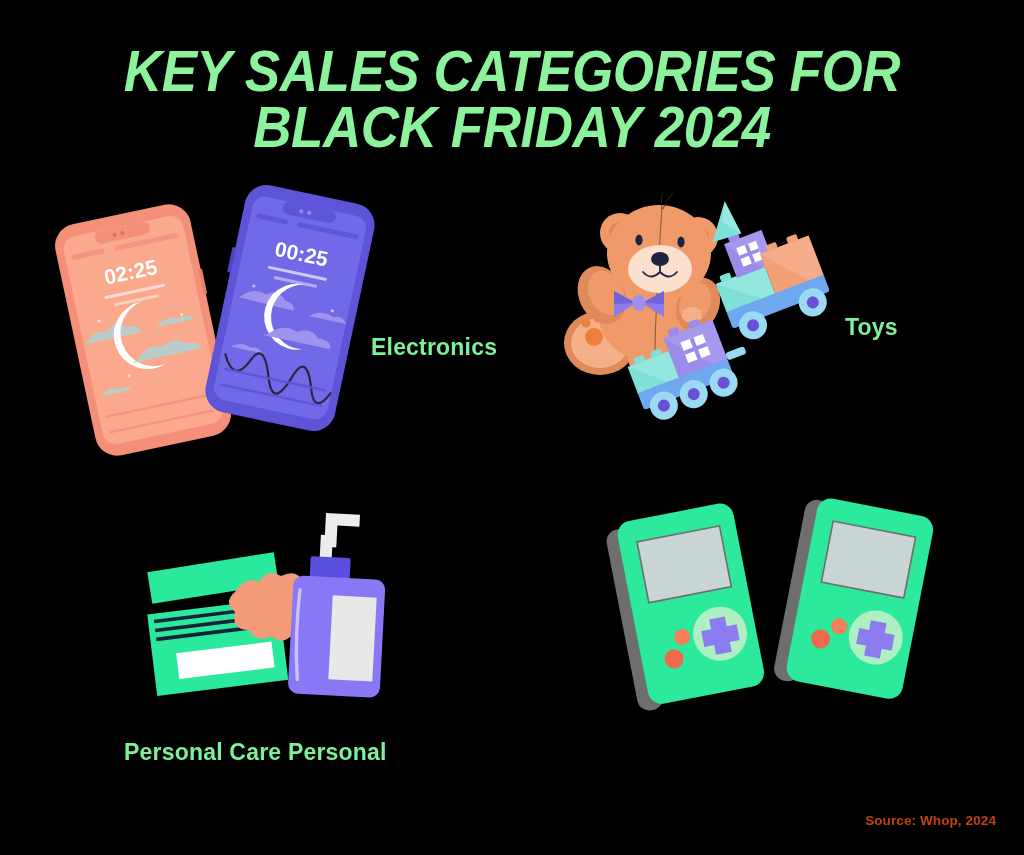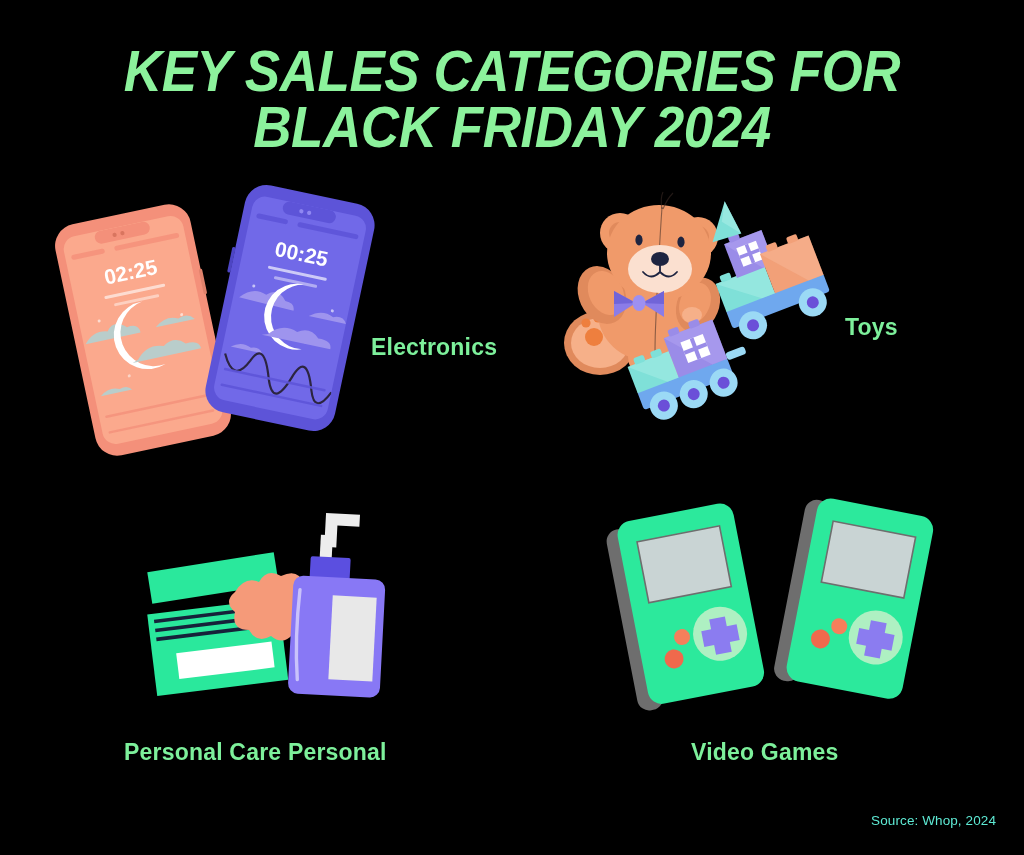--- a/index.html
+++ b/index.html
@@ -52,23 +52,23 @@
   #label-electronics { left: 371px; top: 334px; }
   #label-toys        { left: 845px; top: 314px; }
   #label-personal    { left: 124px; top: 739px; }
   #label-video       { left: 691px; top: 739px; }
 
   
   #source-note {
     position: absolute;
     right: 28px;
     bottom: 27px;
-    color: #5eead4;
+    color: #c2410c;
     font-size: 13.5px;
-    font-weight: 400;
+    font-weight: 700;
     letter-spacing: 0.1px;
     white-space: nowrap;
   }
 
   
   .illus { position: absolute; }
   #illus-electronics { left: 60px;  top: 190px; width: 320px; height: 300px; }
   #illus-toys        { left: 550px; top: 185px; width: 300px; height: 270px; }
   #illus-personal    { left: 135px; top: 500px; width: 300px; height: 210px; }
   #illus-video       { left: 605px; top: 495px; width: 330px; height: 230px; }
@@ -337,17 +337,16 @@
         <path d="M268 120 h16 v10 h10 v16 h-10 v10 h-16 v-10 h-10 v-16 h10 z" fill="#8B7CF0"></path>
         <circle cx="238" cy="132" r="8" fill="#F57F5B"></circle>
         <circle cx="222" cy="148" r="9.5" fill="#F0694C"></circle>
       </g>
     </svg>
   </div>
 
   <div class="cat-label" id="label-electronics">Electronics</div>
   <div class="cat-label" id="label-toys">Toys</div>
   <div class="cat-label" id="label-personal">Personal Care Personal</div>
-  <div class="cat-label" id="label-video">Video Games</div>
 
   <div id="source-note">Source: Whop, 2024</div>
 
 </div>
 
 </body></html>

